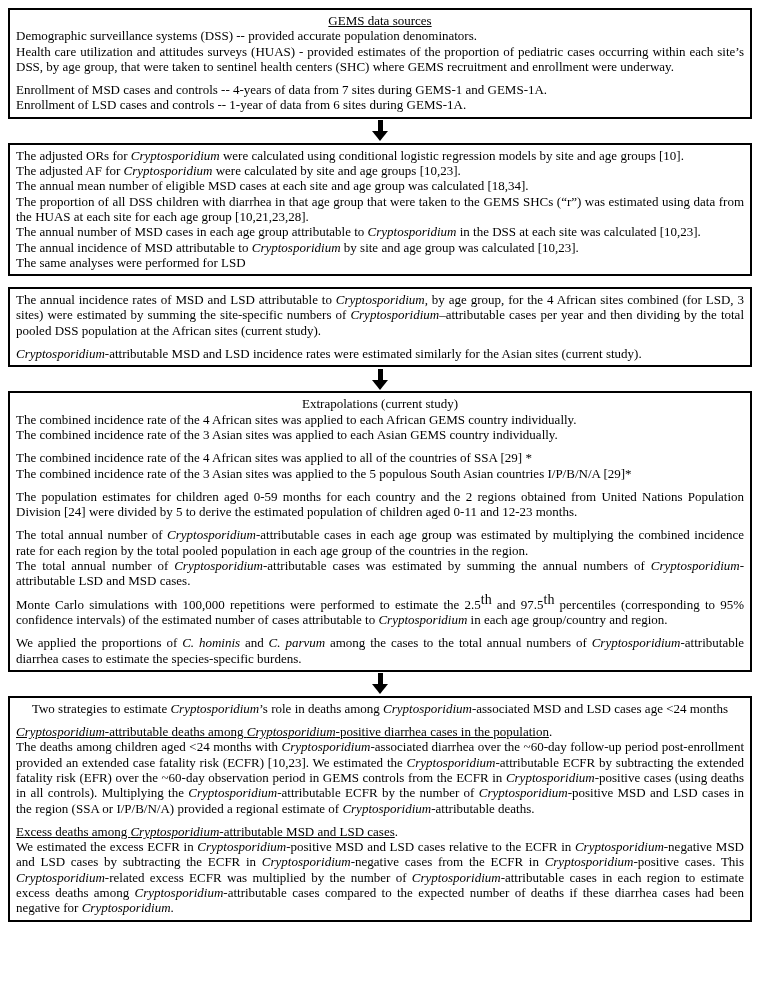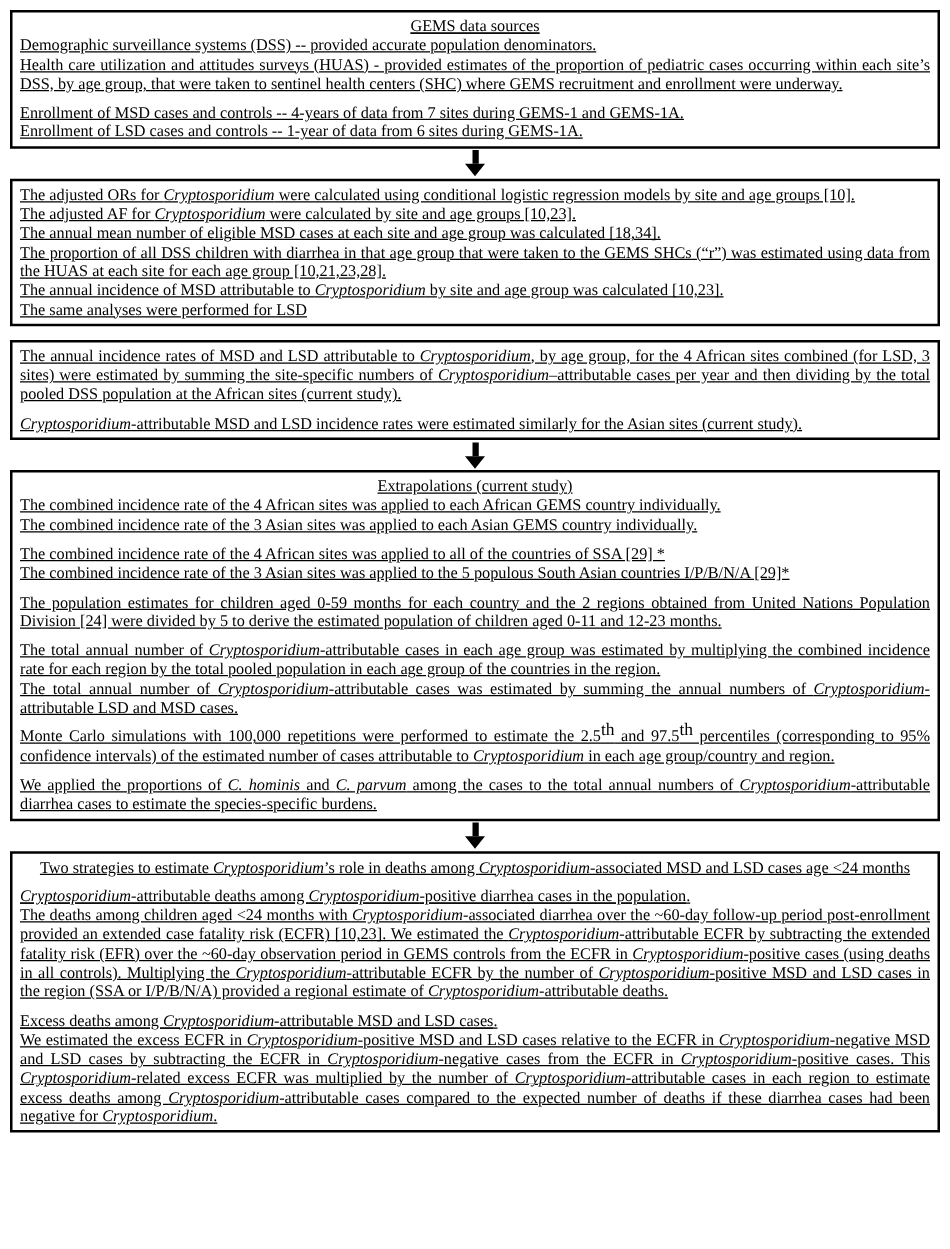--- a/index.html
+++ b/index.html
@@ -13,21 +13,20 @@
     color: #000000;
   }
   .figure {
     padding: 8px 8px 9px 8px;
     box-sizing: border-box;
   }
   .box {
     border: 2px solid #000000;
     padding: 3px 6px 4px 6px;
     background: #ffffff;
-    text-decoration: underline;
   }
   .box p.blk {
     margin: 0;
     font-size: 13px;
     line-height: 15.3px;
     text-align: justify;
   }
   .box p.blk.center {
     text-align: center;
   }
@@ -77,20 +76,21 @@
   <div class="arrow-wrap">
     <div class="arrow-stem"></div>
     <div class="arrow-head"></div>
   </div>
 
   <div class="box">
       <p class="blk">The adjusted ORs for <i>Cryptosporidium</i> were calculated using conditional logistic regression models by site and age groups [10].</p>
       <p class="blk">The adjusted AF for <i>Cryptosporidium</i> were calculated by site and age groups [10,23].</p>
       <p class="blk">The annual mean number of eligible MSD cases at each site and age group was calculated [18,34].</p>
       <p class="blk">The proportion of all DSS children with diarrhea in that age group that were taken to the GEMS SHCs (“r”) was estimated using data from the HUAS at each site for each age group [10,21,23,28].</p>
+      <p class="blk">The annual number of MSD cases in each age group attributable to <i>Cryptosporidium</i> in the DSS at each site was calculated [10,23].</p>
       <p class="blk">The annual incidence of MSD attributable to <i>Cryptosporidium</i> by site and age group was calculated [10,23].</p>
       <p class="blk">The same analyses were performed for LSD</p>
     </div>
 
   <div class="gap"></div>
 
   <div class="box">
       <p class="blk">The annual incidence rates of MSD and LSD attributable  to <i>Cryptosporidium</i>, by age group, for the 4 African sites combined (for LSD, 3 sites) were estimated by summing the site-specific numbers of <i>Cryptosporidium</i>–attributable cases per year and then dividing by the total pooled DSS population at the African sites (current study).</p>
       <p class="blk sp"><i>Cryptosporidium</i>-attributable MSD and LSD incidence rates were estimated similarly for the Asian sites (current study).</p>
     </div>

